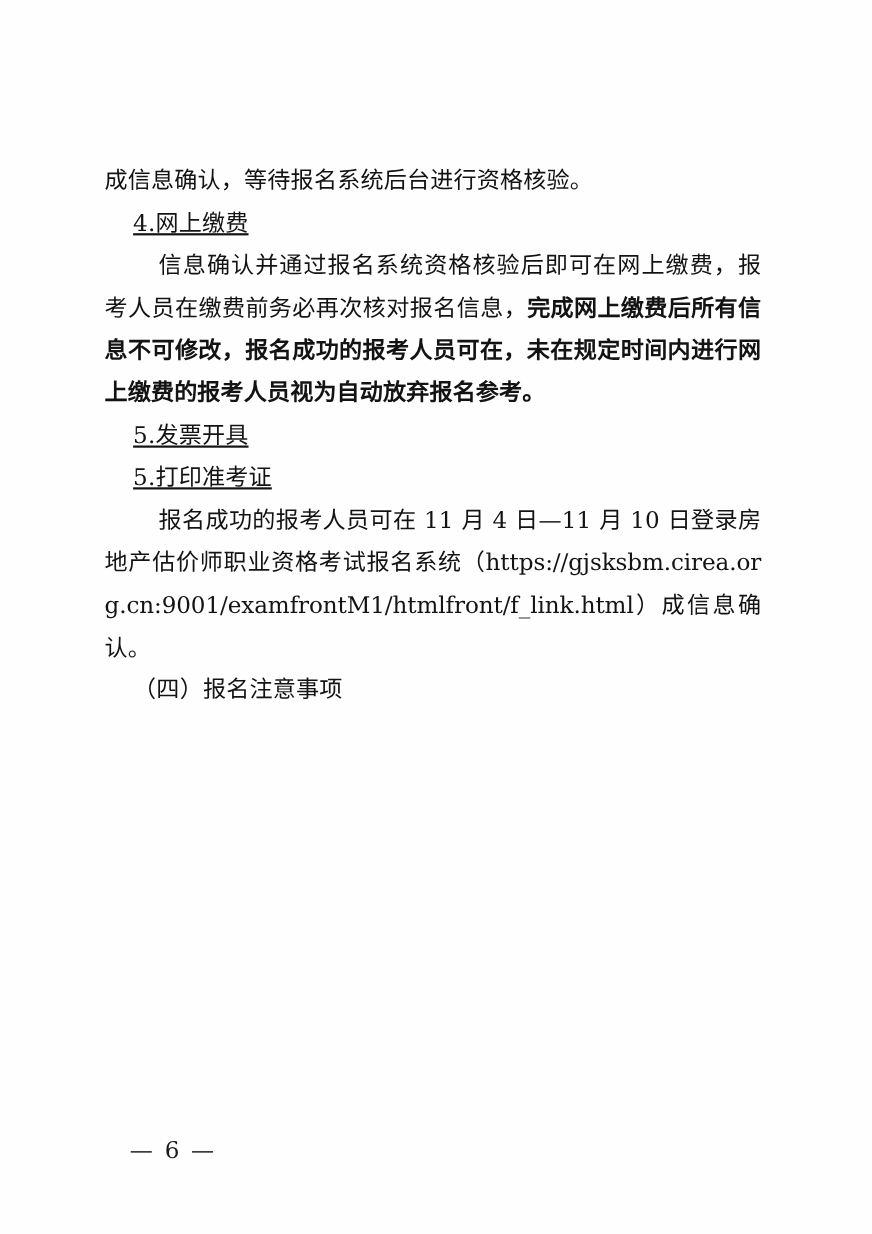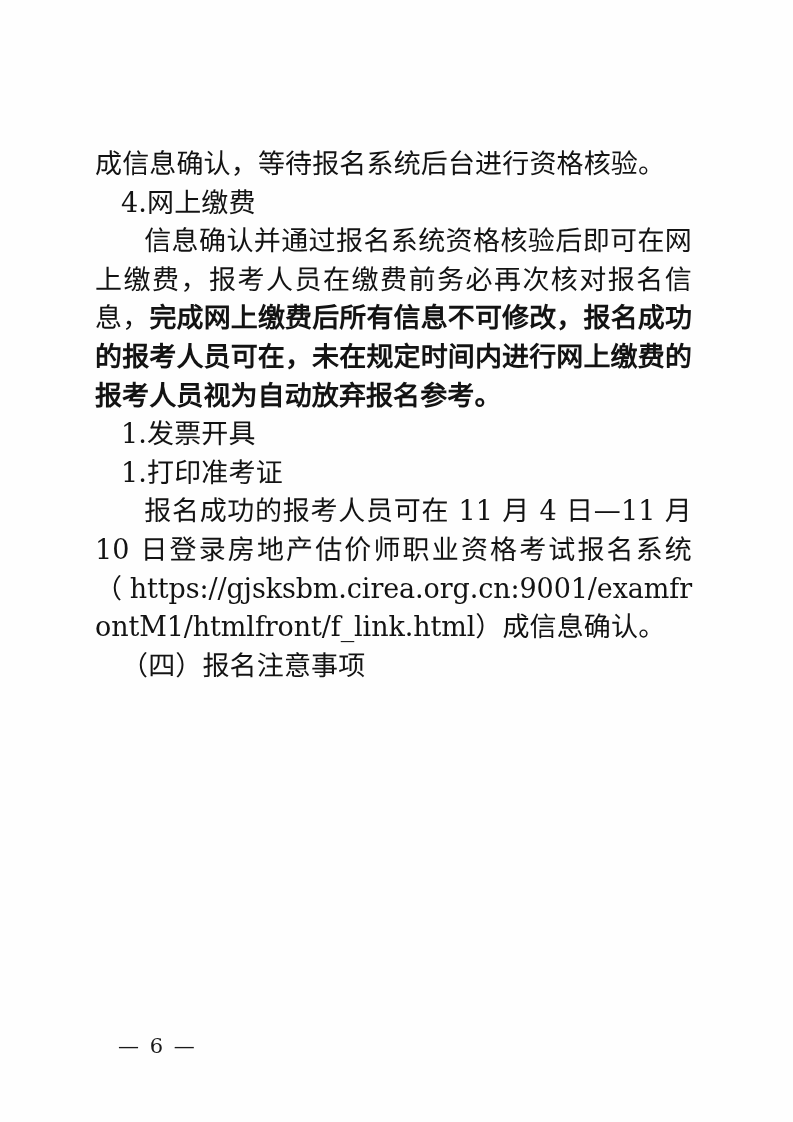--- a/index.html
+++ b/index.html
@@ -24,21 +24,21 @@
   
   .content {
     position: absolute;
     left: 95px;
     top: 145px;
     width: 597px;
   }
 
   .line,
   .para {
-    font-size: 27px;
+    font-size: 21px;
     line-height: 38.6px;
     letter-spacing: 0.15px;
     text-align: justify;
     text-justify: inter-ideograph;
     margin: 0;
     word-break: break-all;
     color: #131313;
   }
 
   
@@ -47,20 +47,21 @@
   }
 
   
   .para.indent2 {
     text-indent: 49.2px;
   }
 
   
   .para.indent1 {
     text-indent: 26px;
+    text-decoration: underline;
   }
 
   
   .para.heading {
     text-indent: 26px;
   }
 
   
   .strong {
     font-weight: 700;
@@ -93,24 +94,24 @@
 
   <div class="content">
 
     <p class="para cont">成信息确认，等待报名系统后台进行资格核验。</p>
 
     <p class="para indent1">4.网上缴费</p>
 
     <p class="para indent2"><span>信息确认并通过报名系统资格核验后即可在网上缴费，报考人员在缴费前务必再次核对报名信息，</span><span class="strong">完成网上缴费后所有信息不可修改，报名成功的报考人员可在，未在规定时间内进行网上缴费的报考人员视为自动放弃报名参考。</span></p>
 
 
-    <p class="para indent1">1.发票开具</p>
+    <p class="para indent1">5.发票开具</p>
 
 
-    <p class="para indent1">1.打印准考证</p>
+    <p class="para indent1">5.打印准考证</p>
 
     <p class="para indent2"><span>报名成功的报考人员可在 11 月 4 日—11 月 10 日登录房地产估价师职业资格考试报名系统（</span><span class="url">https://gjsksbm.cirea.org.cn:9001/examfrontM1/htmlfront/f_link.html</span><span>）成信息确认。</span></p>
 
     <p class="para heading">（四）报名注意事项</p>
 
   </div>
 
   <div class="footer">— 6 —</div>
 
 </div>

